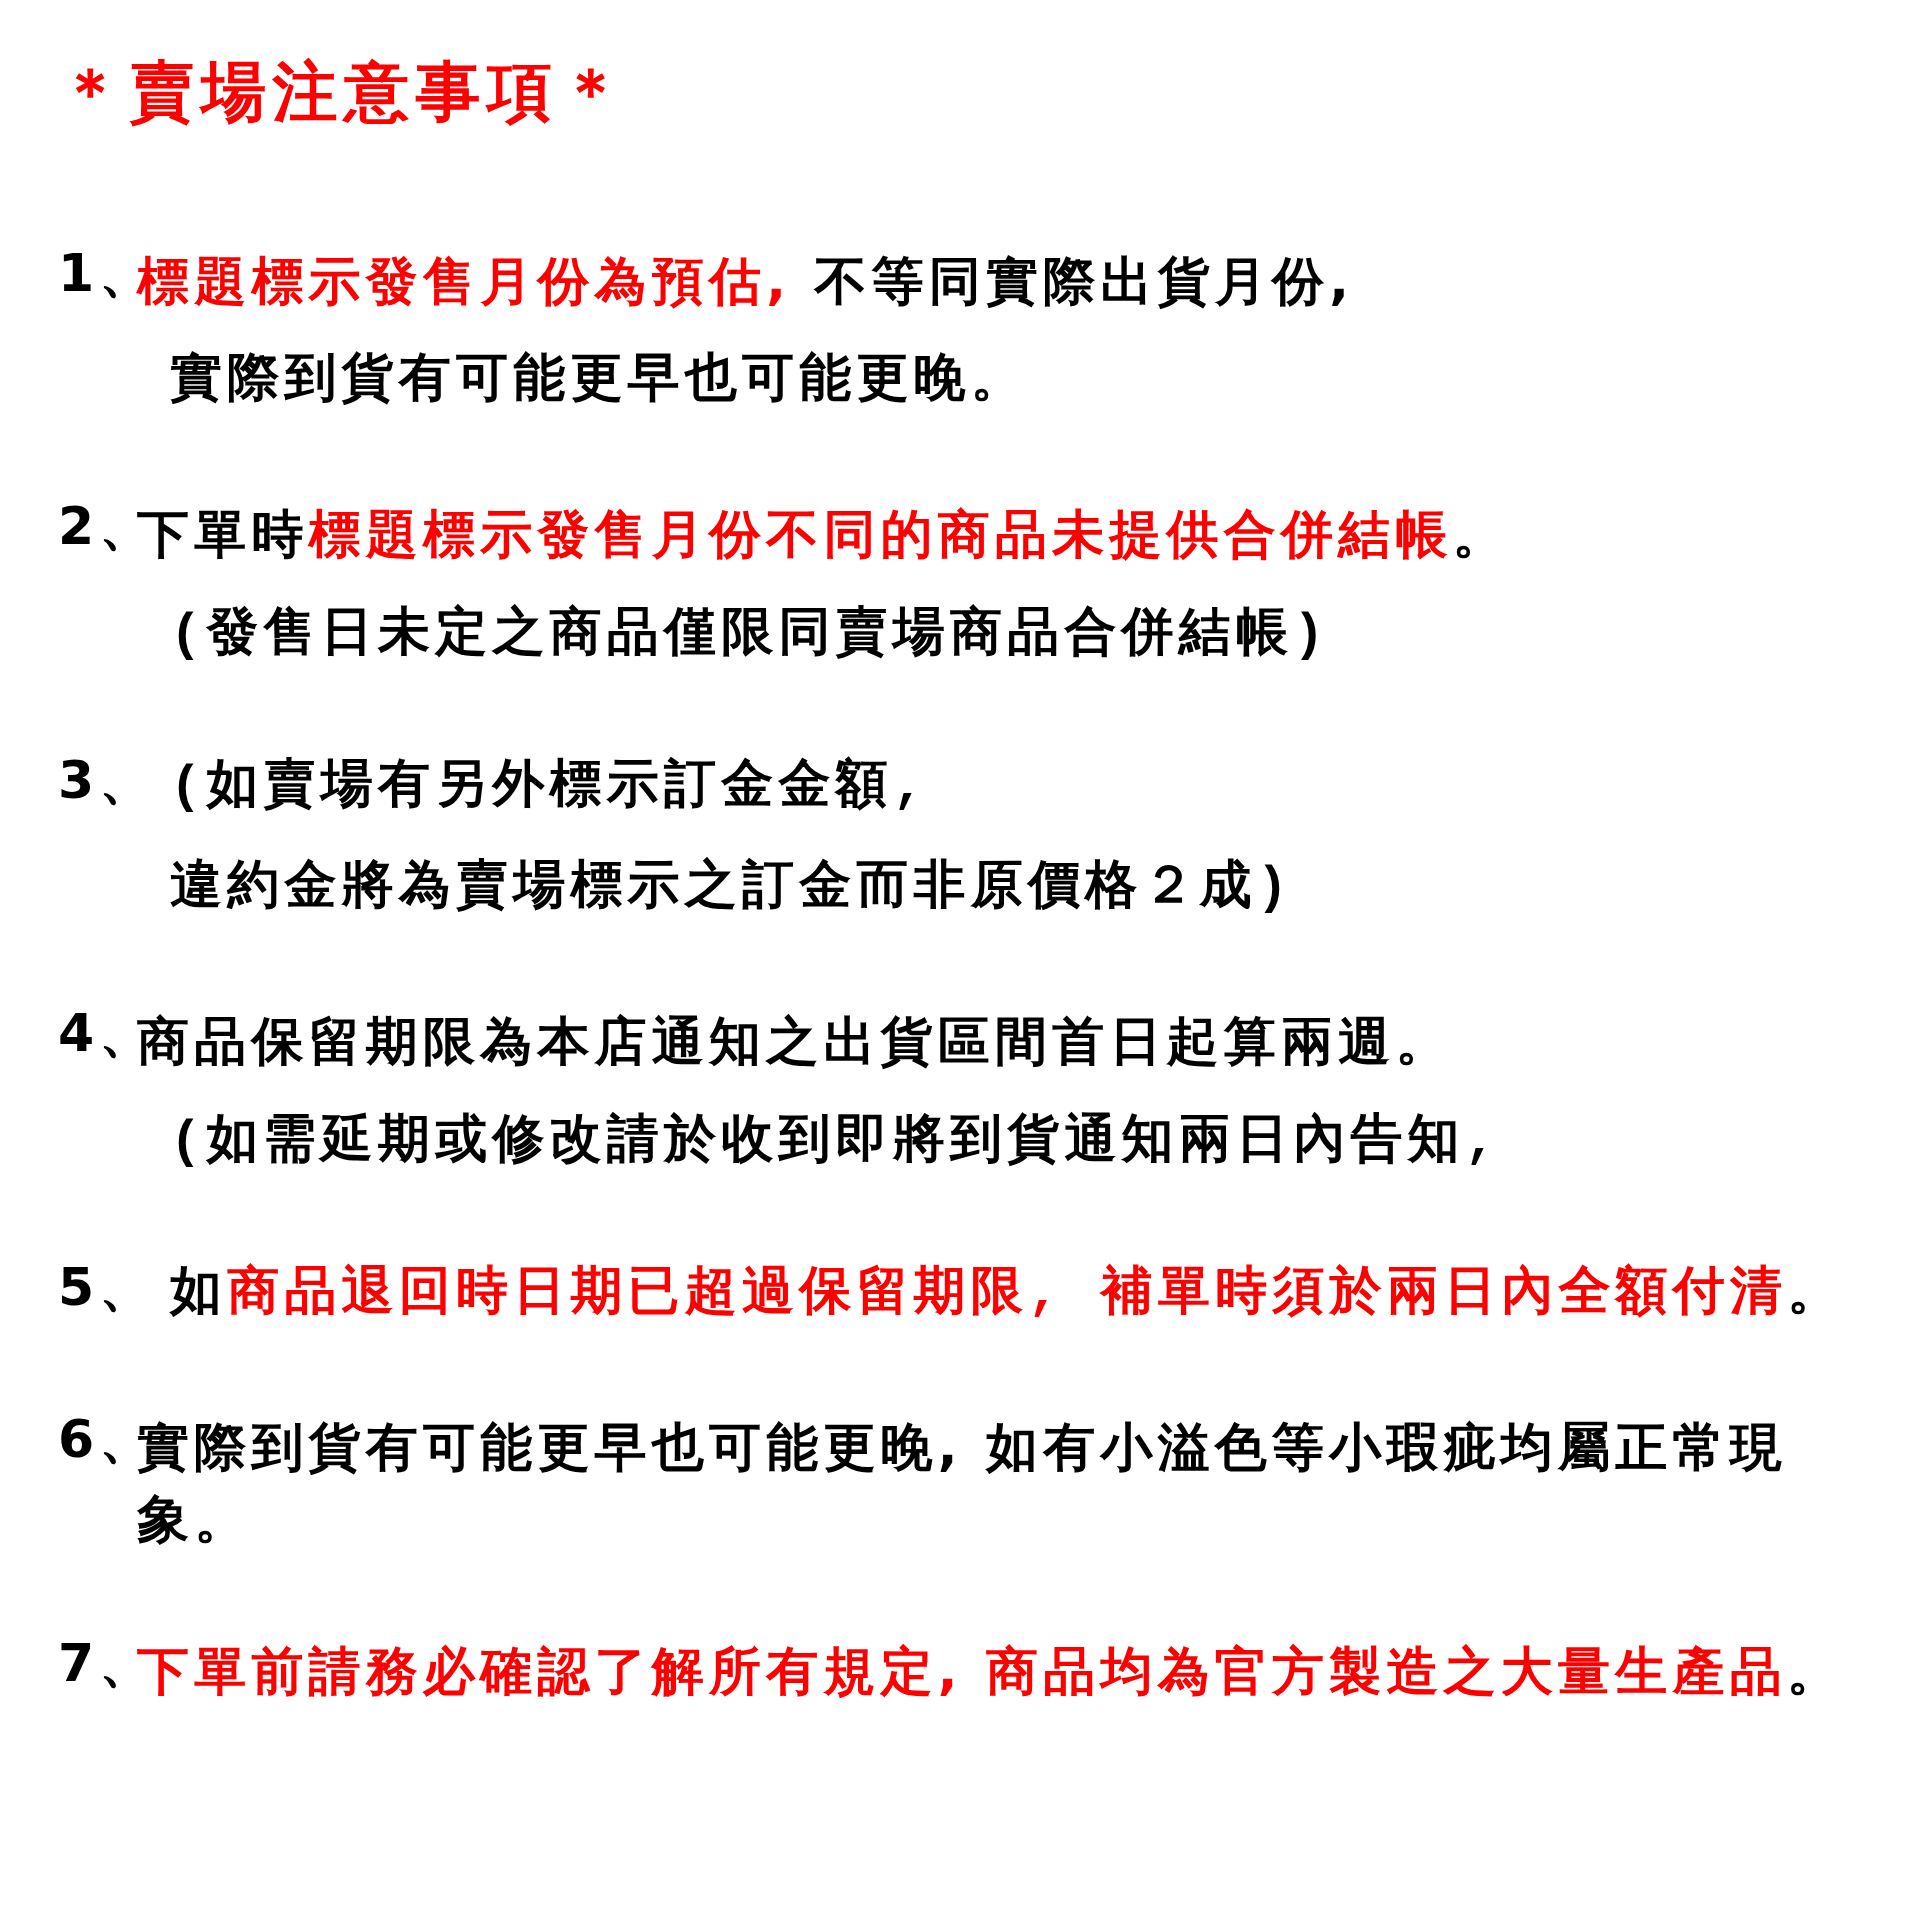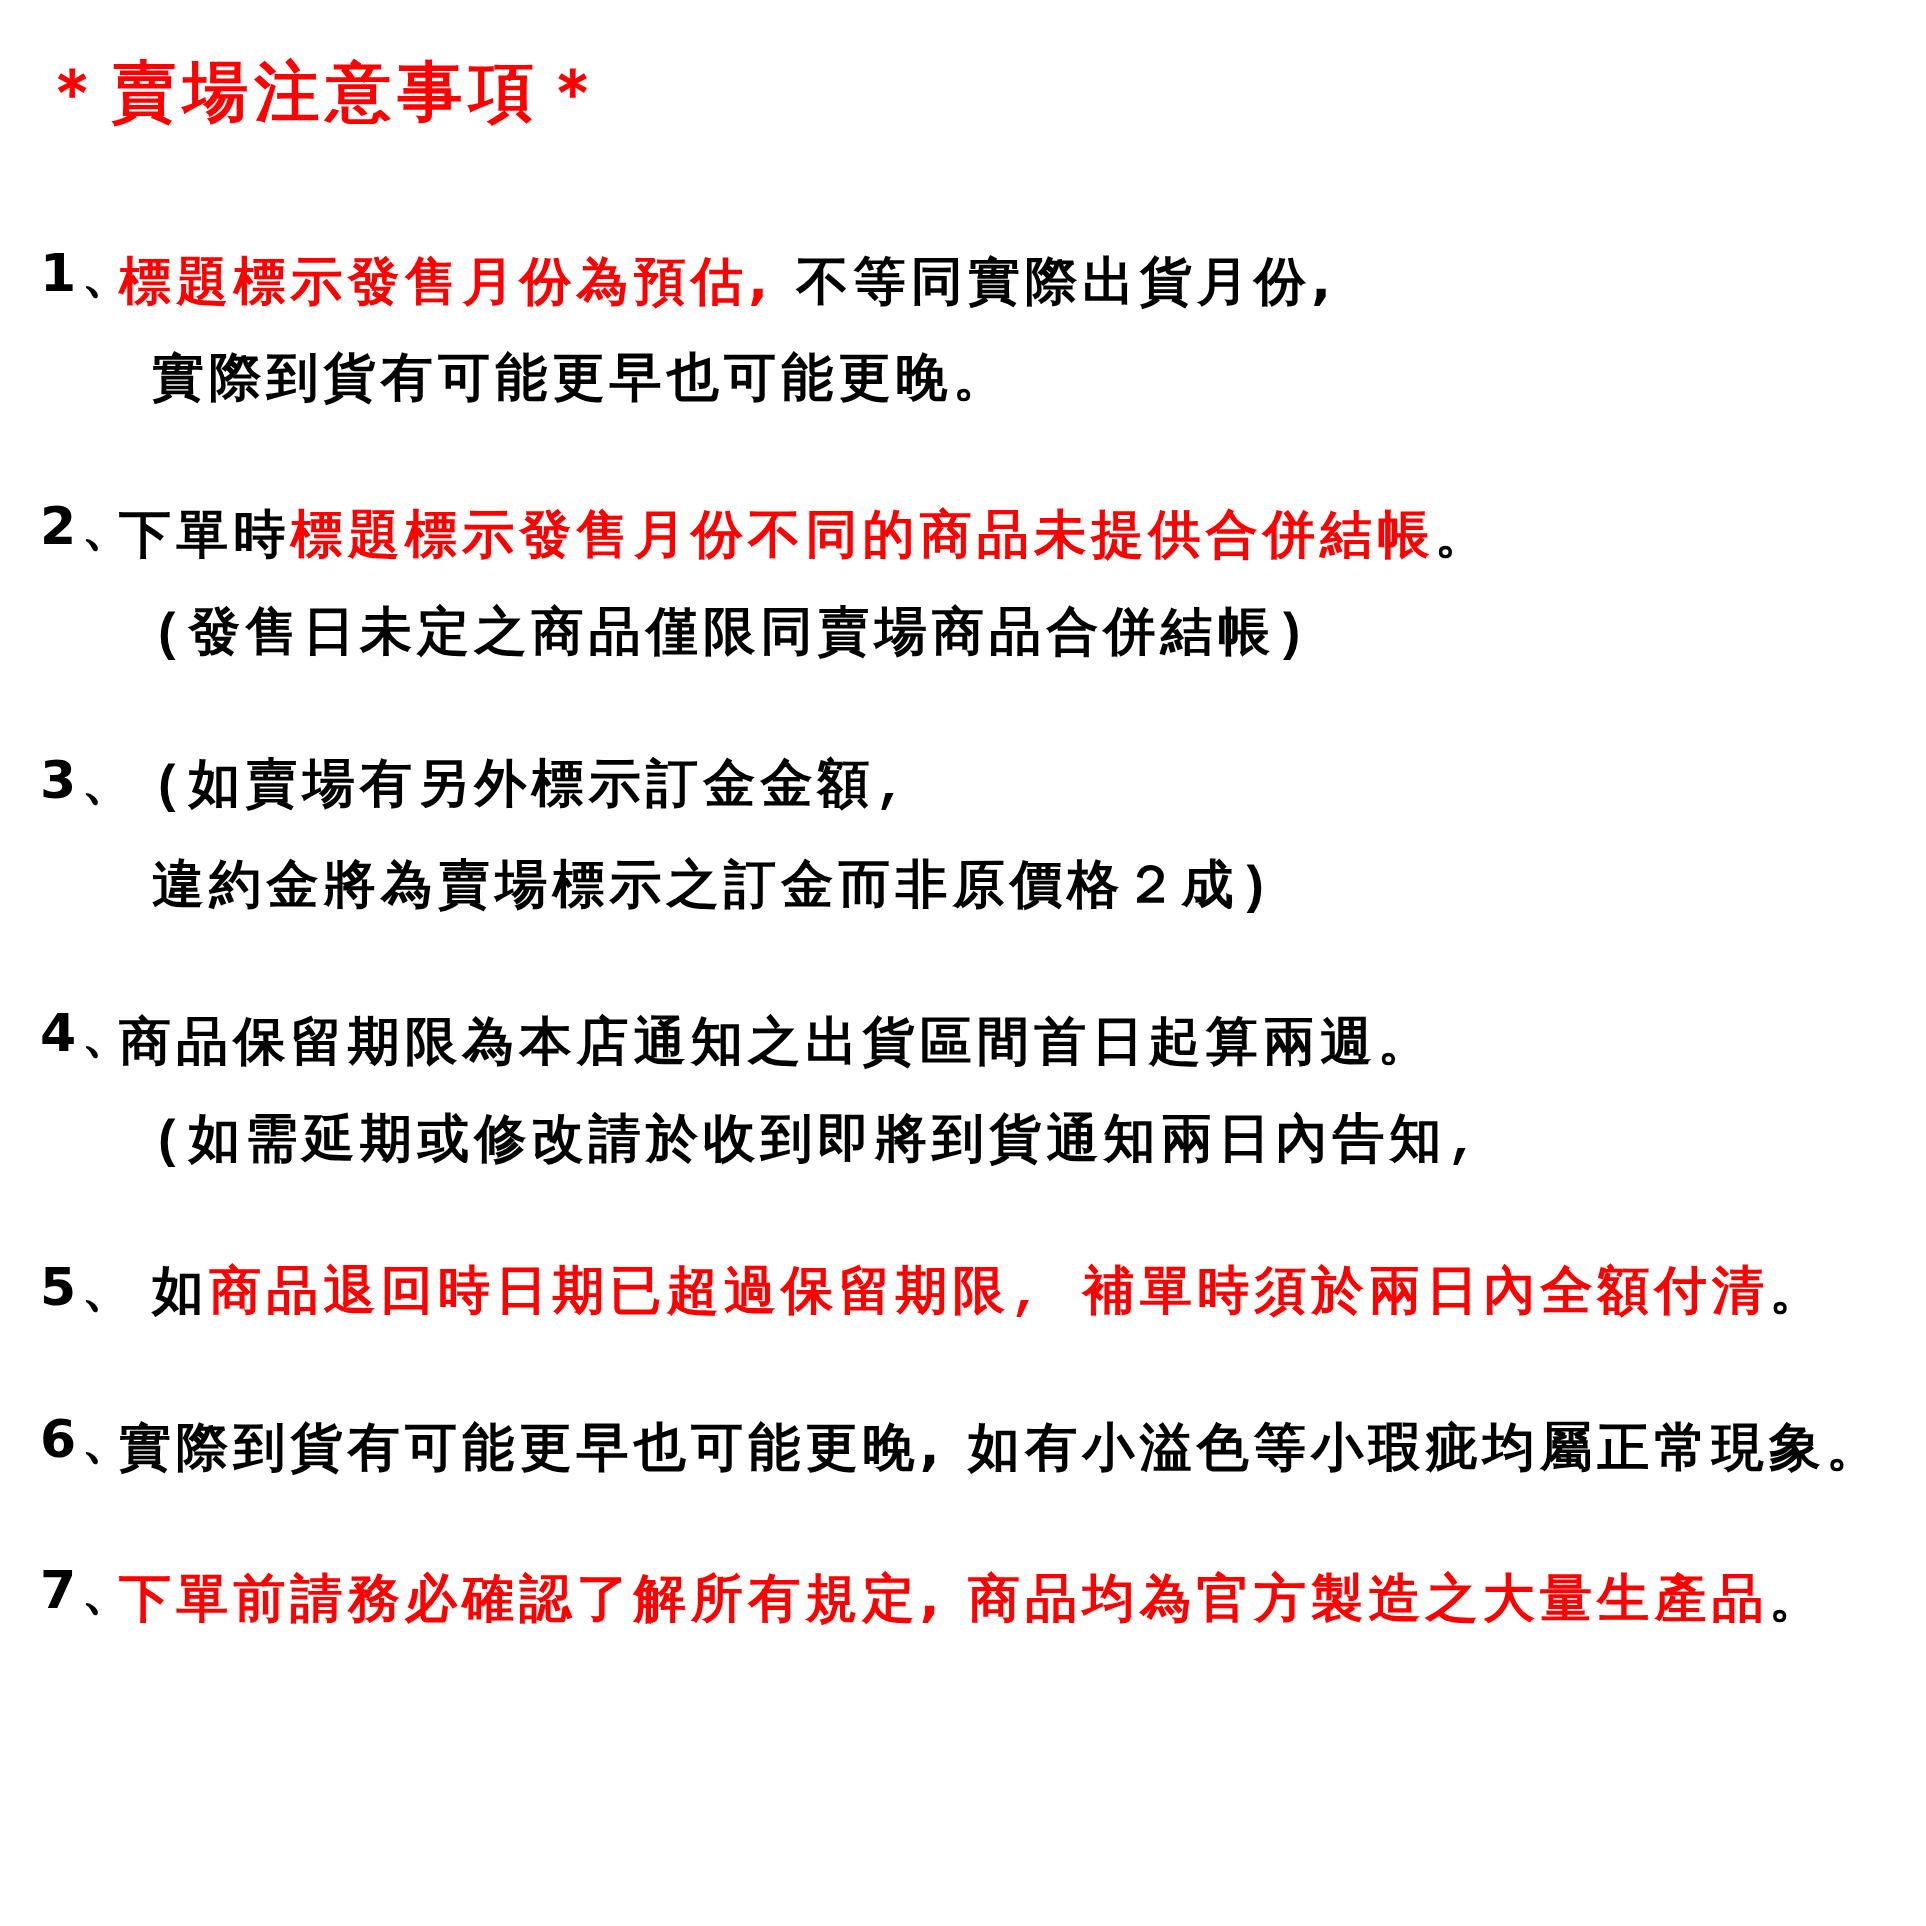--- a/index.html
+++ b/index.html
@@ -11,21 +11,21 @@
     overflow: hidden;
   }
   body {
     font-family: "DejaVu Sans", "Liberation Sans", sans-serif;
     color: var(--ink, #000000);
   }
   .page {
     box-sizing: border-box;
     width: 1926px;
     height: 1926px;
-    padding: 50px 39px 0 40px;
+    padding: 50px 39px 0 58px;
   }
   .title {
     font-size: 65px;
     line-height: 1.3;
     font-weight: bold;
     letter-spacing: 0.10em;
     margin: 0 0 102px 0;
     color: var(--accent, #ff0000);
   }
   .item {

